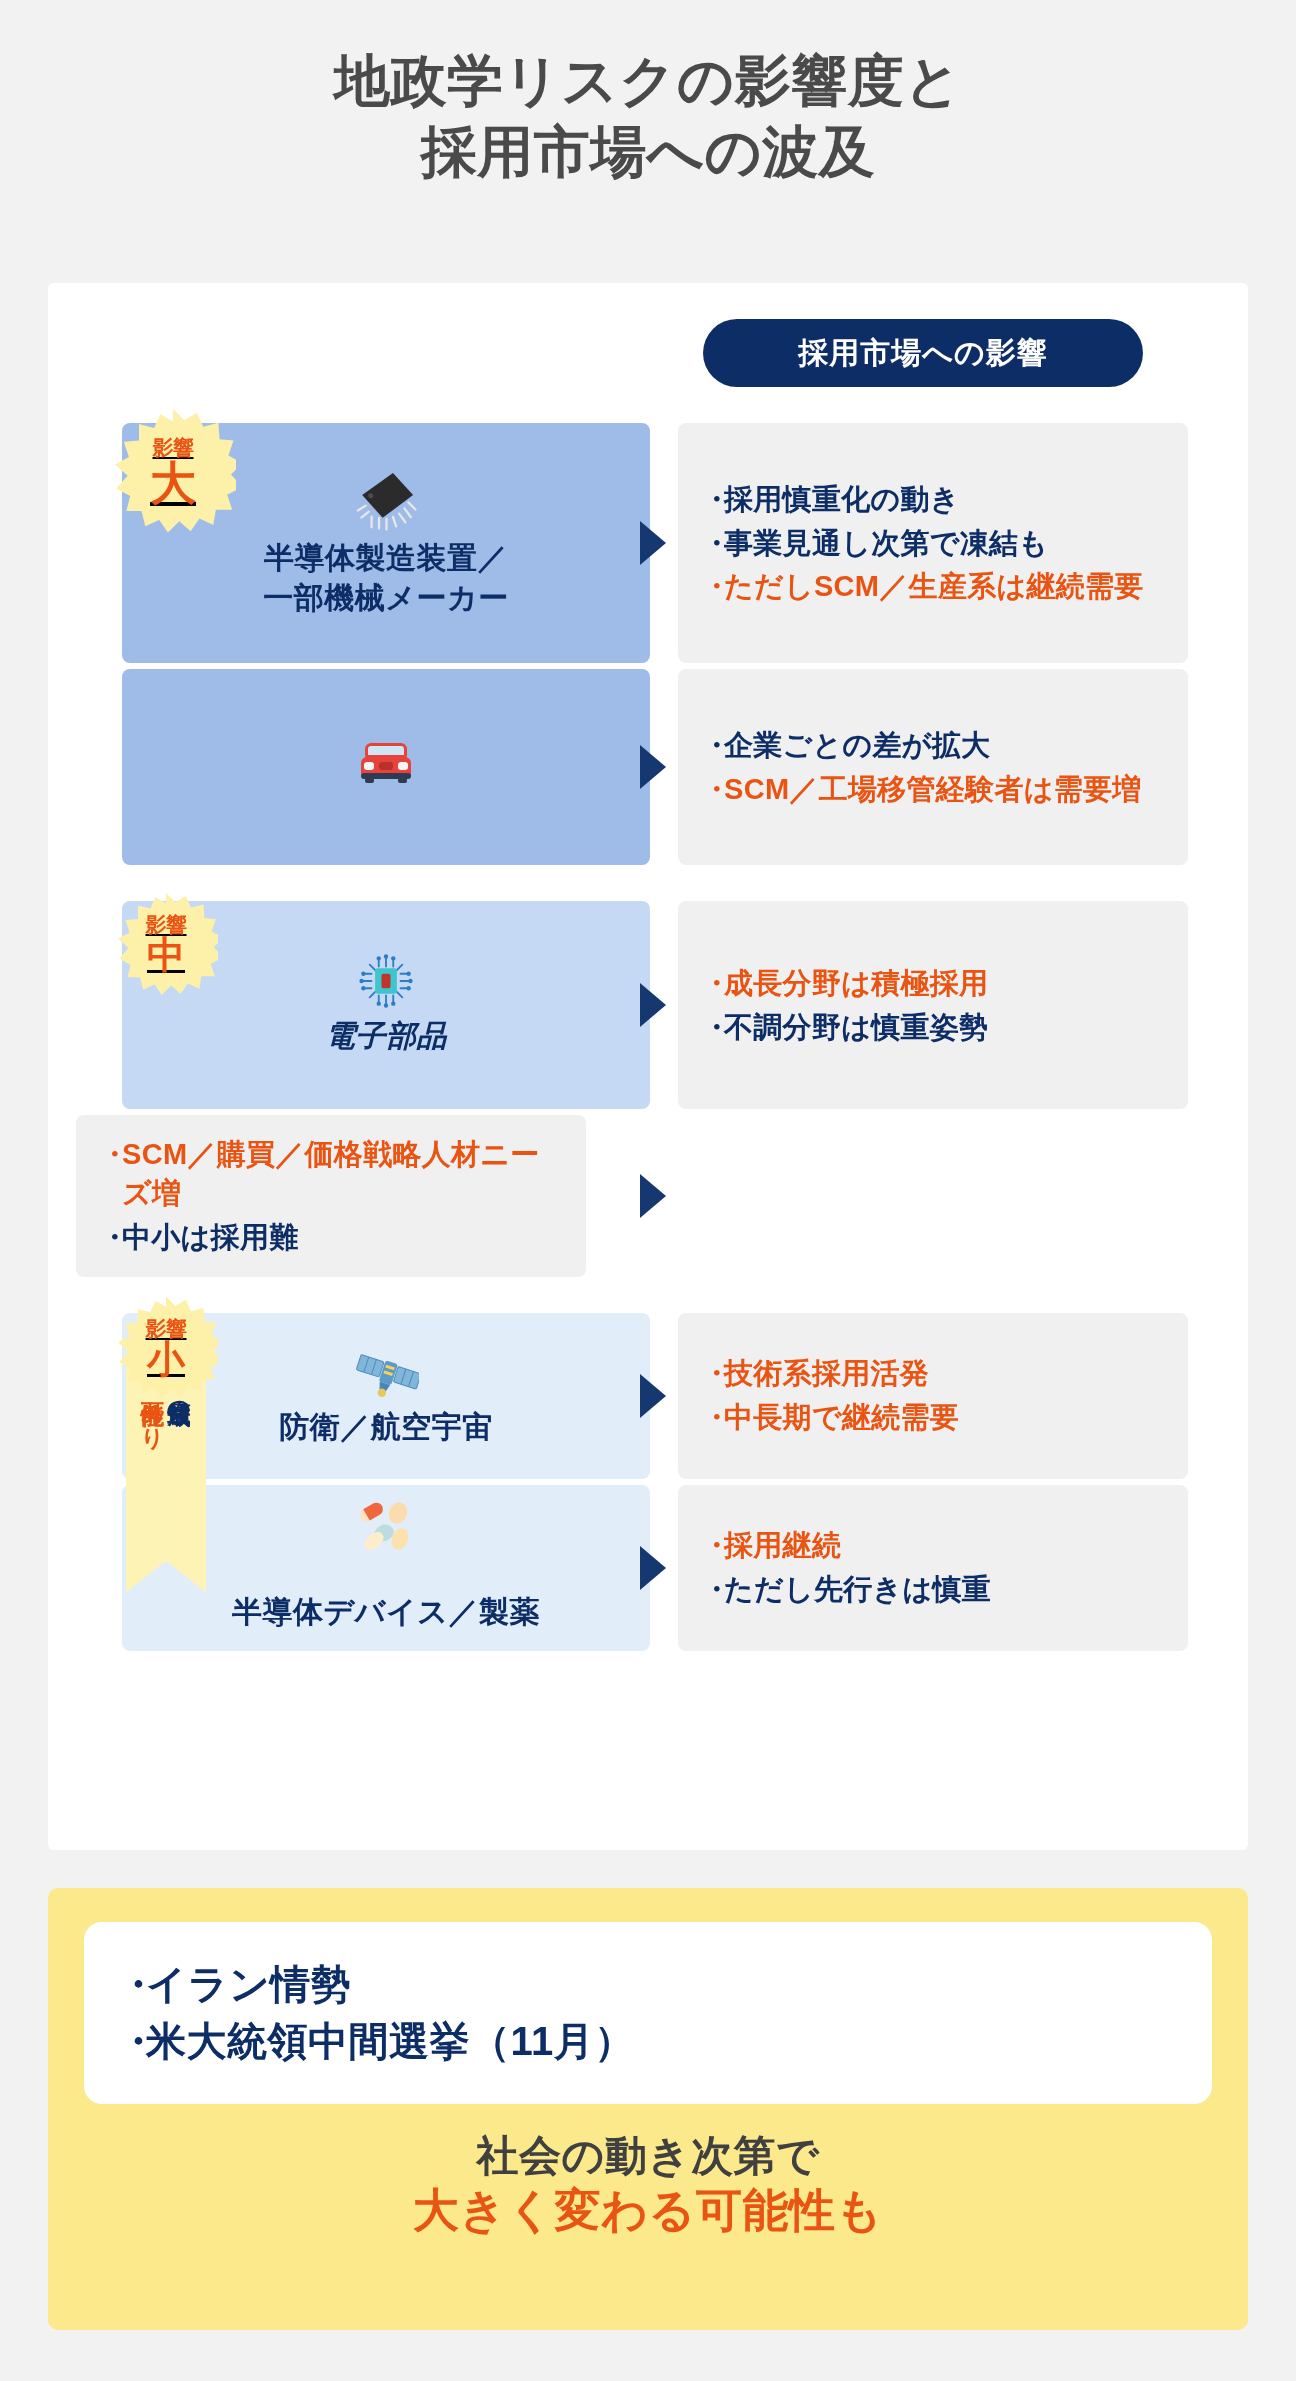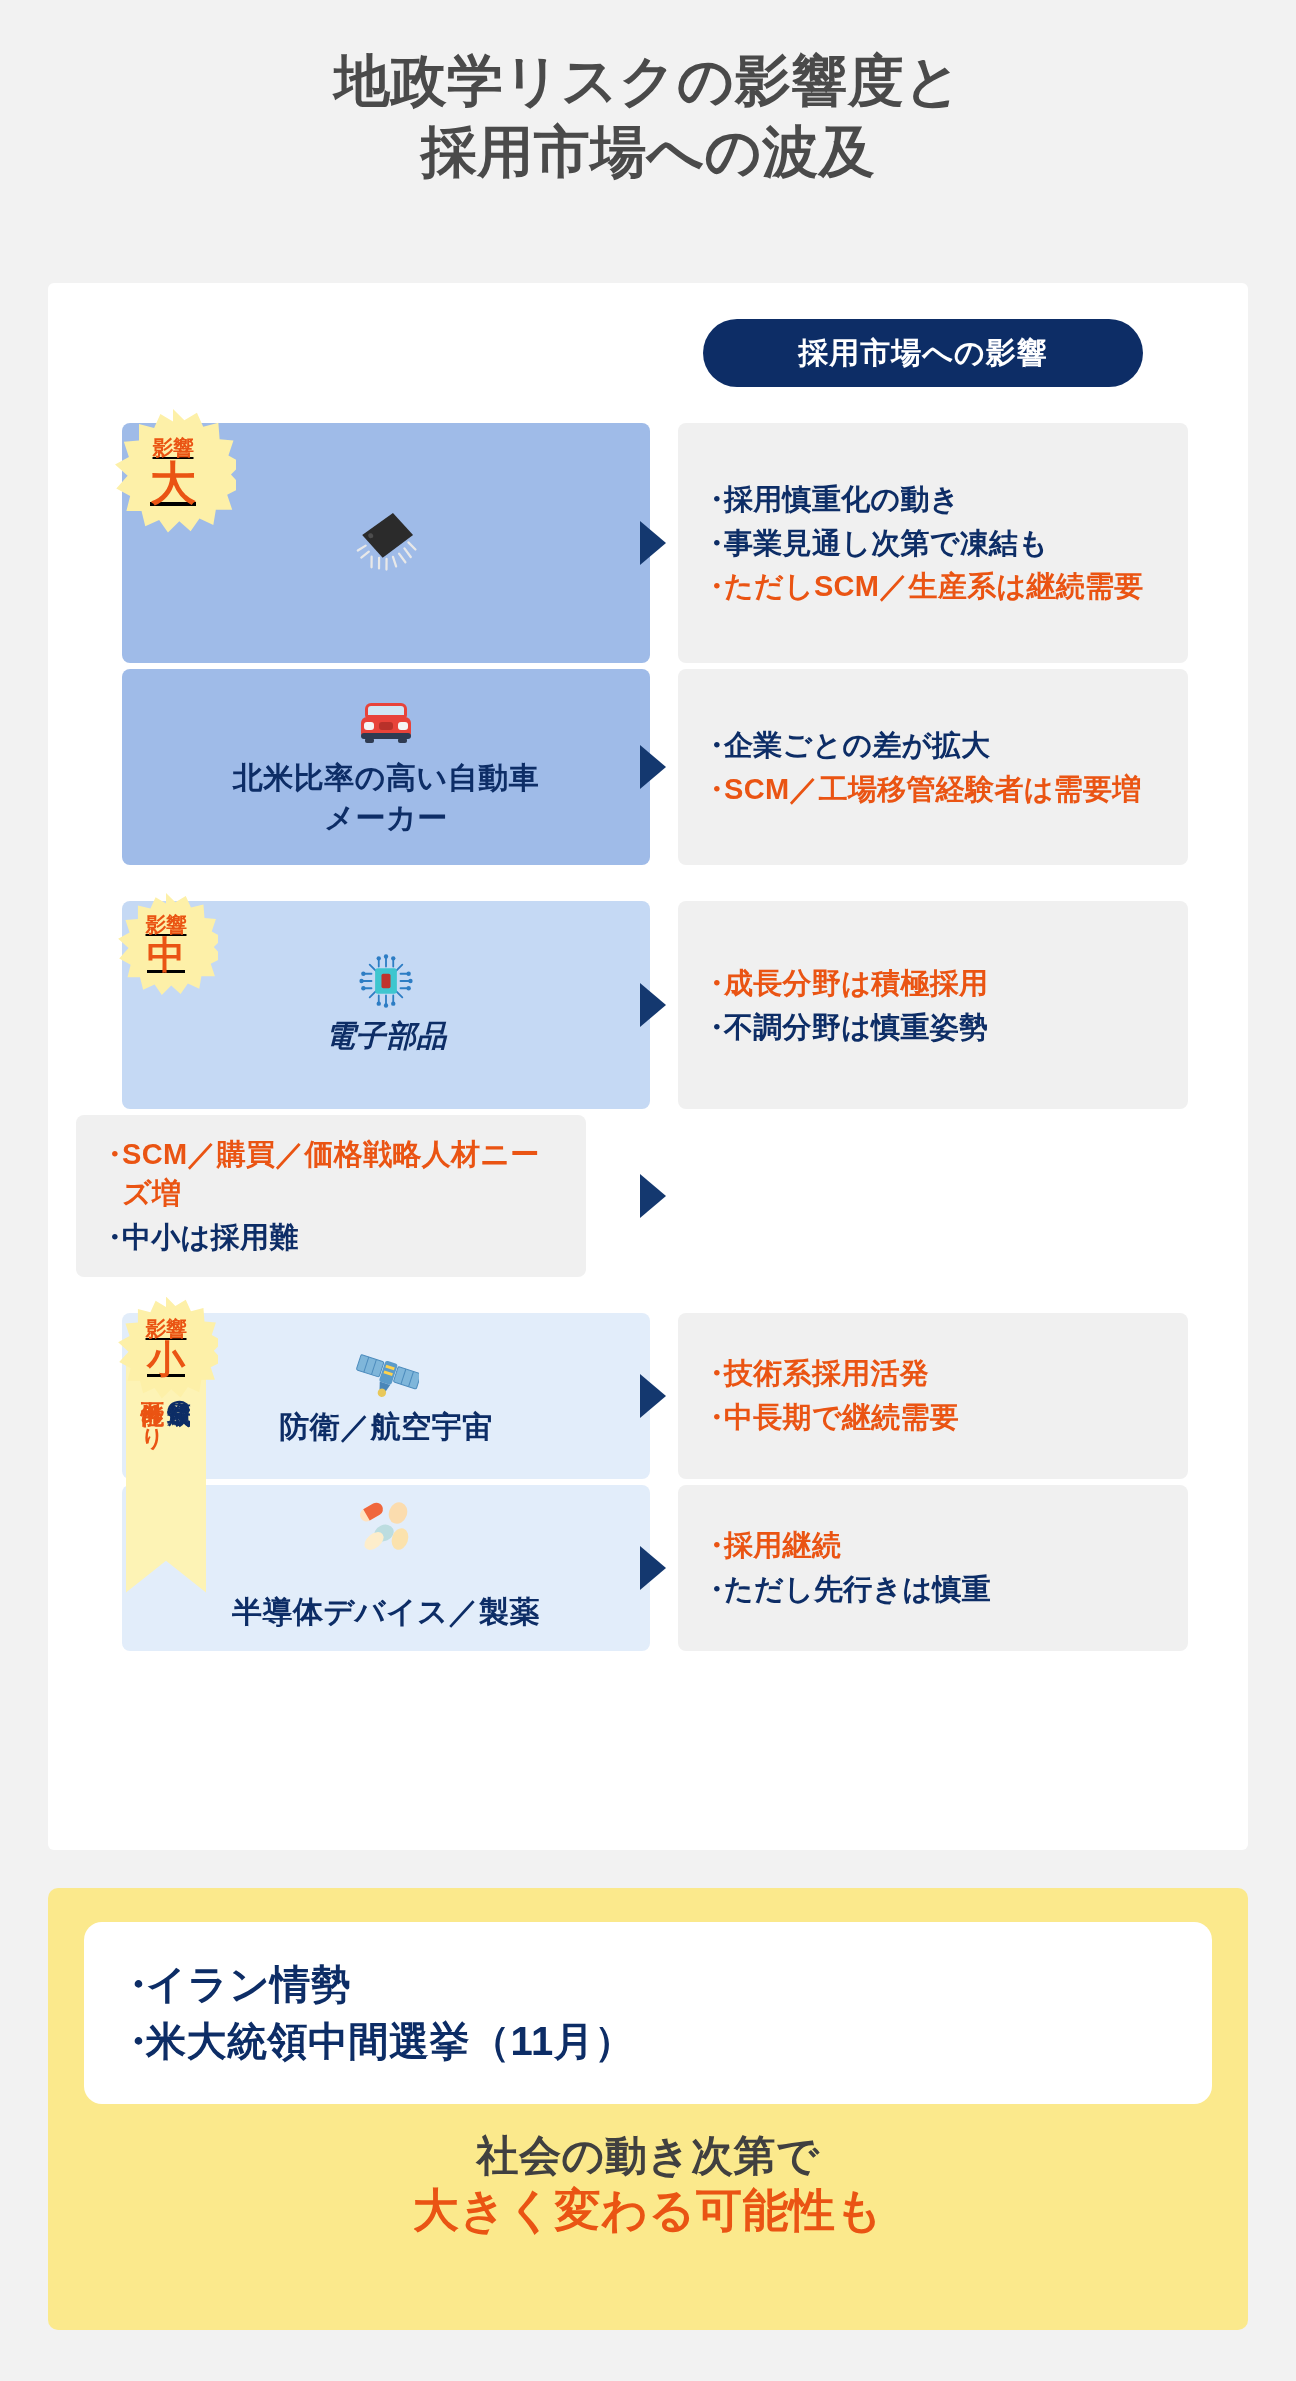--- a/index.html
+++ b/index.html
@@ -316,20 +316,24 @@
                       <line x1="45" y1="45" x2="48" y2="54"></line>
                     <line x1="50" y1="41" x2="54" y2="49"></line>
                     <line x1="14" y1="38" x2="6" y2="41"></line>
                       <line x1="13" y1="32" x2="5" y2="34"></line>
                   </g>
                   <path d="M13 22 L45 12 L56 36 L24 47 Z" fill="#2b2b2b"></path>
                   <circle cx="20" cy="25" r="2.2" fill="#4d4d4d"></circle>
                 </g>
               </svg>
             </div>
+            <div class="cat-label">
+              <span>半導体製造装置／</span><br>
+              <span>一部機械メーカー</span>
+            </div>
           </div>
           <div class="arrow"></div>
           <div class="right-cell">
             <ul class="bullets">
               <li>
                 <span class="dot">・</span>
                 <span class="txt">採用慎重化の動き</span>
               </li>
               <li>
                 <span class="dot">・</span>
@@ -350,24 +354,20 @@
                 <rect x="12" y="6" width="42" height="18" rx="6" fill="#e8433a"></rect>
                 <path d="M18 9 h30 a3 3 0 0 1 3 3 v6 h-36 v-6 a3 3 0 0 1 3 -3 z" fill="#cfe6f5"></path>
                 <rect x="8" y="20" width="50" height="22" rx="6" fill="#e8433a"></rect>
                 <rect x="11" y="25" width="10" height="8" rx="3" fill="#f5f5f5"></rect>
                 <rect x="45" y="25" width="10" height="8" rx="3" fill="#f5f5f5"></rect>
                 <rect x="26" y="25" width="14" height="8" rx="3" fill="#b8312a"></rect>
                 <rect x="8" y="36" width="50" height="6" rx="3" fill="#2f3b52"></rect>
                 <rect x="12" y="41" width="9" height="5" rx="2" fill="#2f3b52"></rect>
                 <rect x="45" y="41" width="9" height="5" rx="2" fill="#2f3b52"></rect>
               </svg>
-            </div>
-            <div class="cat-label">
-              <span>北米比率の高い自動車</span><br>
-              <span>メーカー</span>
             </div>
           </div>
           <div class="arrow"></div>
           <div class="right-cell">
             <ul class="bullets">
               <li>
                 <span class="dot">・</span>
                 <span class="txt">企業ごとの差が拡大</span>
               </li>
               <li class="hl">

